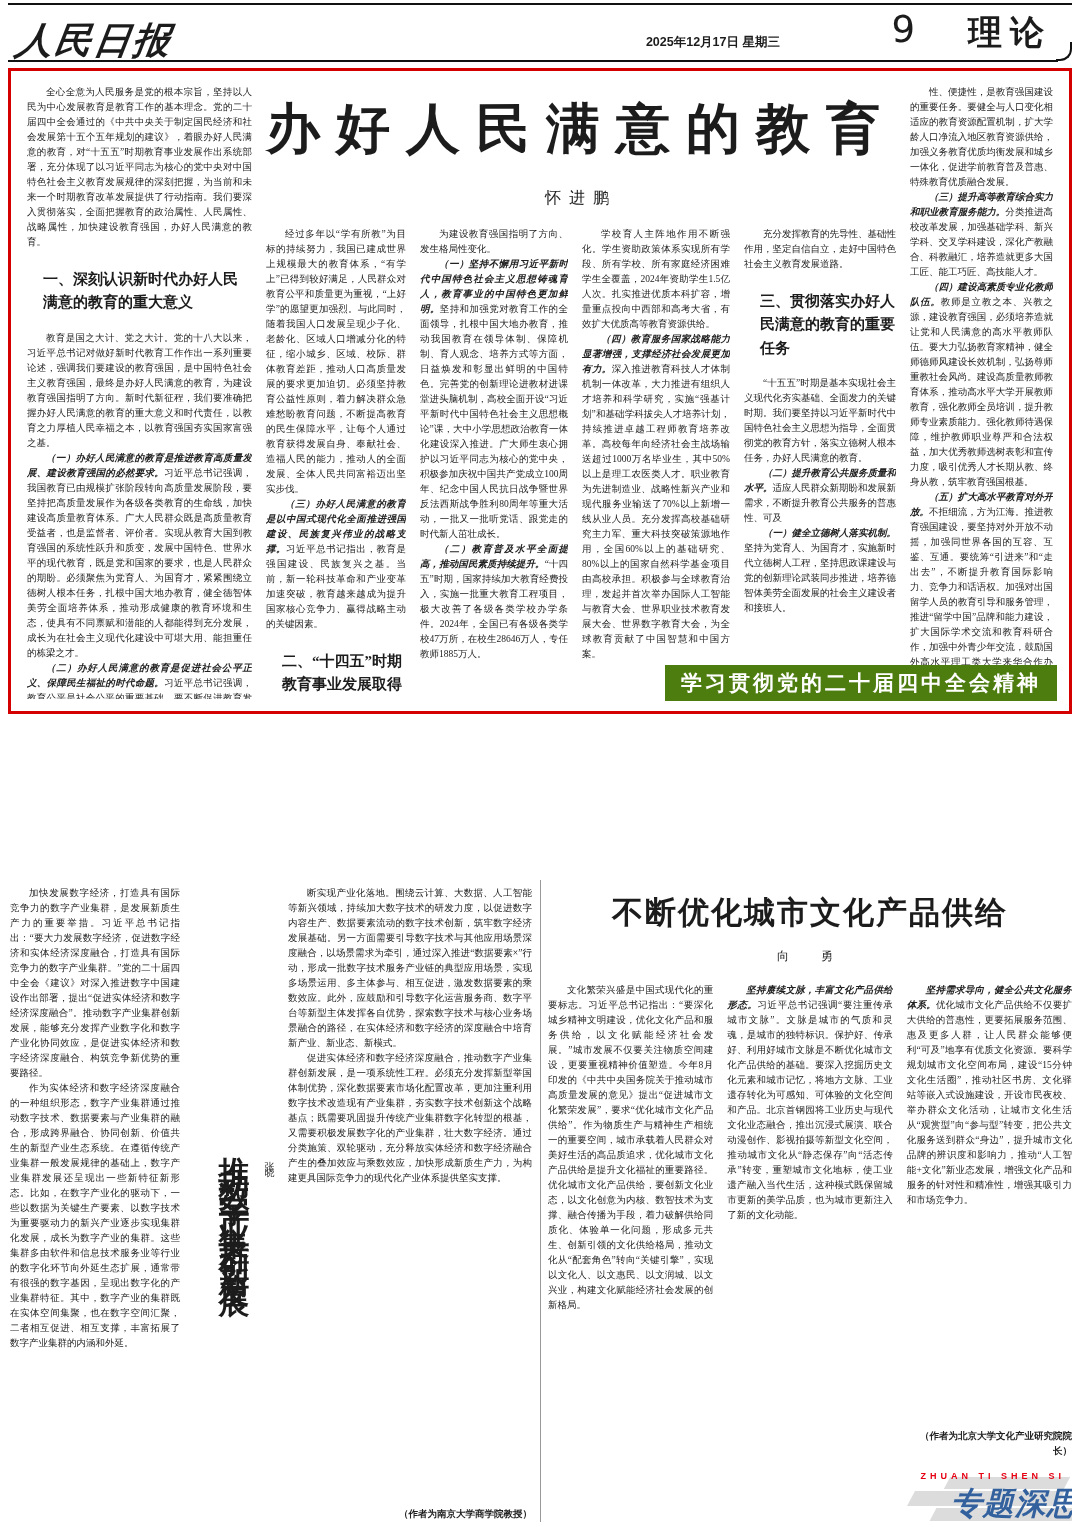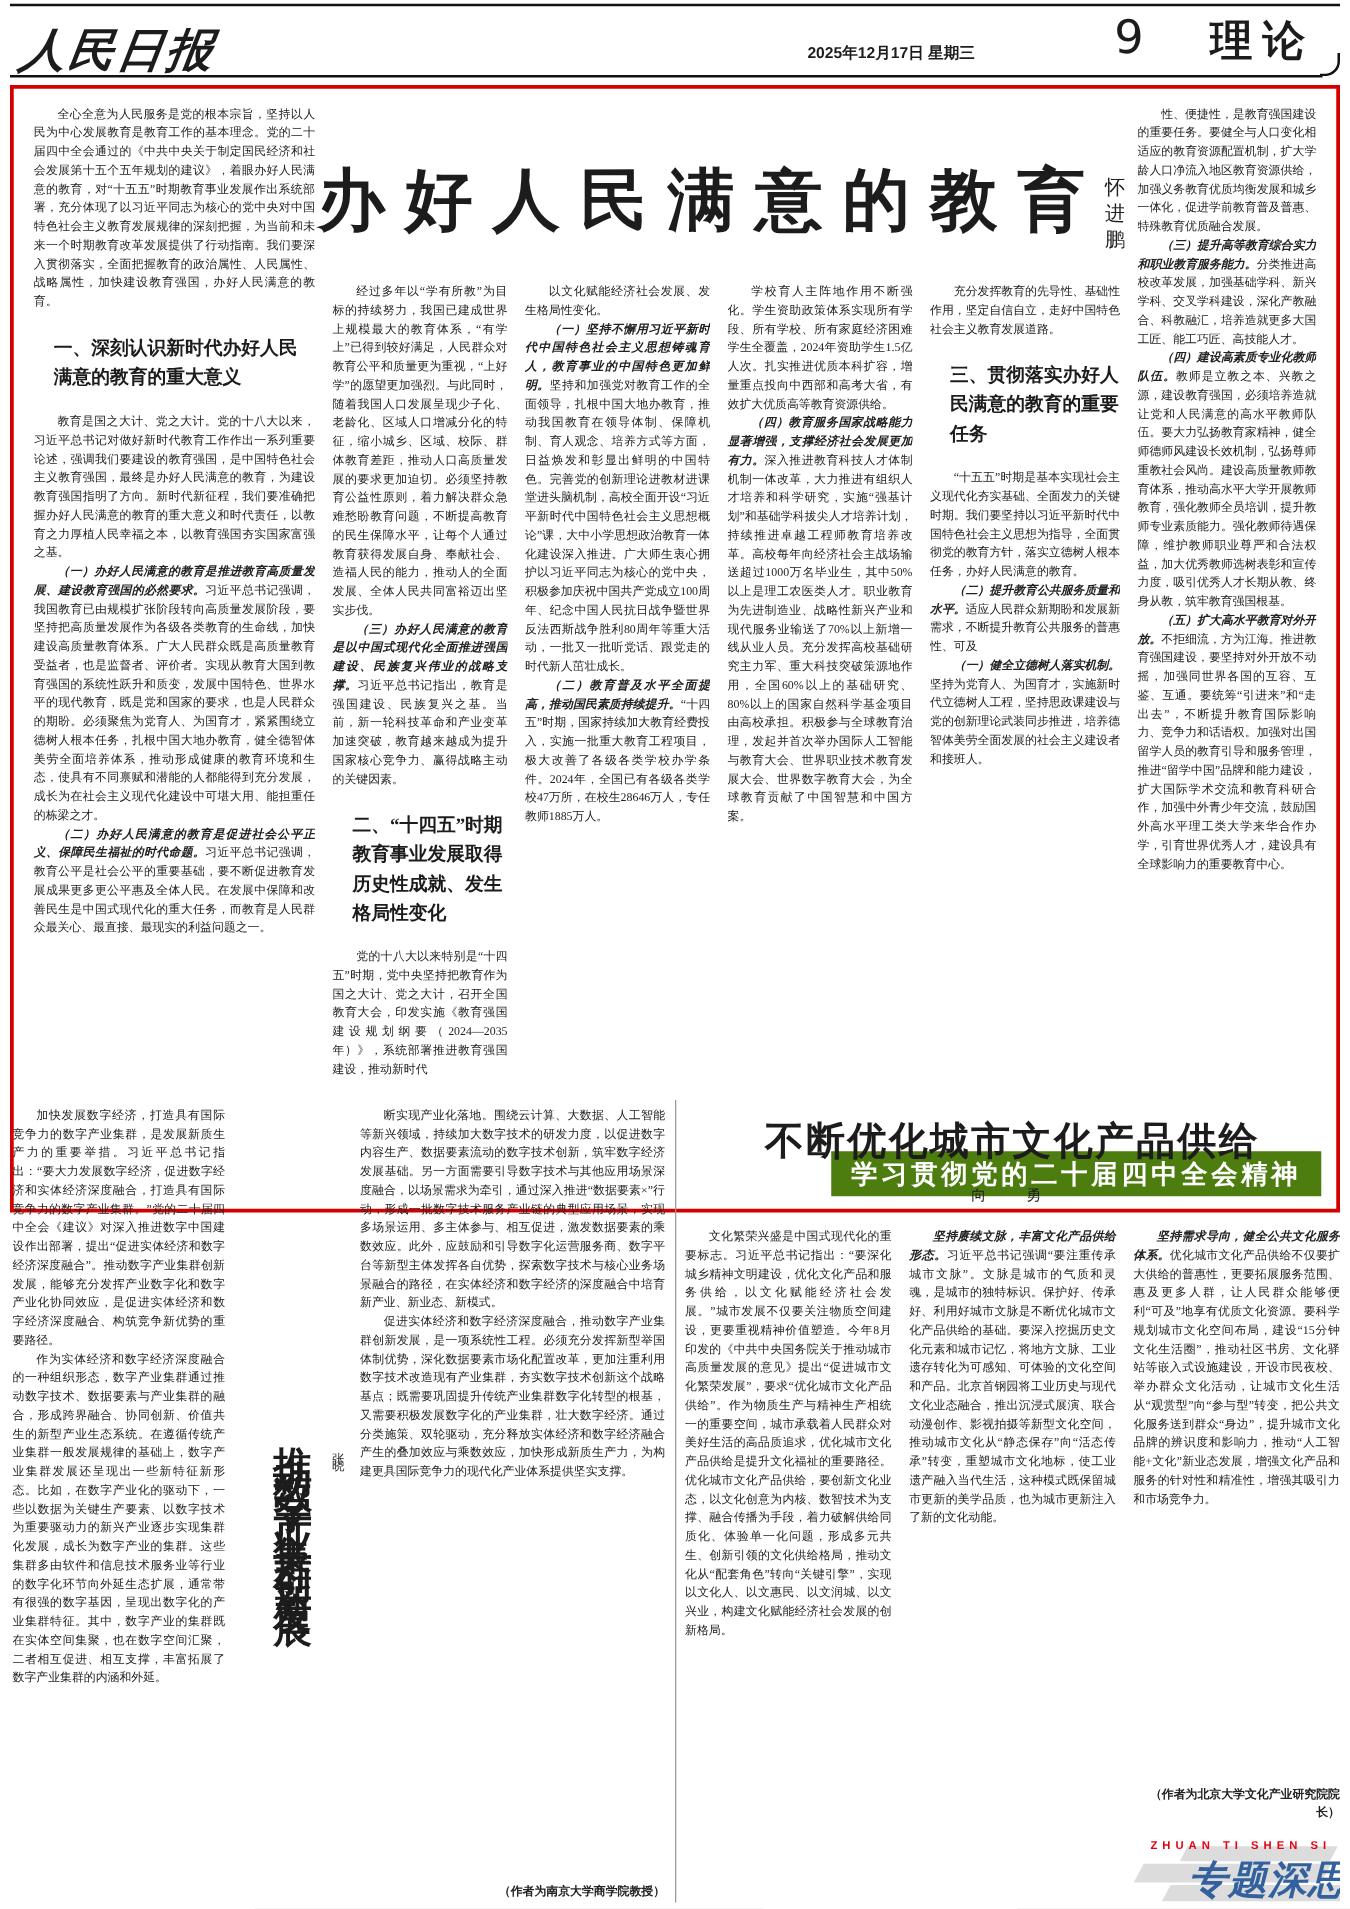--- a/index.html
+++ b/index.html
@@ -15,26 +15,26 @@
   .hdr-date { position:absolute; right:290px; top:26px; font-size:12.5px; font-weight:bold;
               font-family:"Liberation Sans","DejaVu Sans",sans-serif; }
   .hdr-pageno { position:absolute; right:155px; top:0px; font-size:37px; font-family:"DejaVu Sans",sans-serif; }
   .hdr-section { position:absolute; right:18px; top:2px; font-size:34px; font-weight:bold; letter-spacing:8px;
                  font-family:"Liberation Sans","DejaVu Sans",sans-serif; }
   .header-rule { position:absolute; top:60px; left:8px; right:22px; border-top:2.5px solid #111; }
   .header-hook { position:absolute; top:42px; right:8px; width:16px; height:19px;
                  border-right:2.5px solid #111; border-bottom:2.5px solid #111; border-bottom-right-radius:12px; }
 
   
-  .main-box { position:absolute; top:68px; left:8px; width:1064px; height:902px;
+  .main-box { position:absolute; top:68px; left:8px; width:1064px; height:646px;
               border:3px solid #d40000; background:#fff; padding:14px 16px 12px 16px; }
   .main-grid { display:grid; grid-template-columns:225px 140px 148px 148px 152px 1fr;
                grid-template-rows:142px 1fr; column-gap:14px; height:100%; }
-  .headline-block { grid-column:2/6; grid-row:1; display:flex; 
-                    align-items:center; justify-content:center; padding-top:8px; }
+  .headline-block { grid-column:2/6; grid-row:1; display:flex; flex-direction:column;
+                    align-items:center; padding-top:8px; }
   .main-headline { font-family:"Liberation Sans","DejaVu Sans",sans-serif; font-weight:900;
                    font-size:54px; letter-spacing:16px; white-space:nowrap; }
   .main-author { margin-top:22px; font-size:16px; letter-spacing:8px; color:#222; }
   .mcol { overflow:hidden; }
   .mcol.full { grid-row:1/3; }
   .mcol.under { grid-row:2; }
   .para { font-size:9.5px; line-height:15px; text-align:justify; text-indent:2em; color:#222; }
   .para .lead { font-weight:bold; font-style:italic; }
   .col-head { font-family:Liberation Serif, serif; font-weight:bold;
               font-size:15px; line-height:1.55; margin:18px 0 16px 16px; }
@@ -112,21 +112,21 @@
         <div class="main-author">怀进鹏</div>
       </div>
 
       <div class="mcol under" style="grid-column:2">
           <p class="para">经过多年以“学有所教”为目标的持续努力，我国已建成世界上规模最大的教育体系，“有学上”已得到较好满足，人民群众对教育公平和质量更为重视，“上好学”的愿望更加强烈。与此同时，随着我国人口发展呈现少子化、老龄化、区域人口增减分化的特征，缩小城乡、区域、校际、群体教育差距，推动人口高质量发展的要求更加迫切。必须坚持教育公益性原则，着力解决群众急难愁盼教育问题，不断提高教育的民生保障水平，让每个人通过教育获得发展自身、奉献社会、造福人民的能力，推动人的全面发展、全体人民共同富裕迈出坚实步伐。</p>
           <p class="para"><span class="lead">（三）办好人民满意的教育是以中国式现代化全面推进强国建设、民族复兴伟业的战略支撑。</span>习近平总书记指出，教育是强国建设、民族复兴之基。当前，新一轮科技革命和产业变革加速突破，教育越来越成为提升国家核心竞争力、赢得战略主动的关键因素。</p>
           <div class="col-head">二、“十四五”时期教育事业发展取得历史性成就、发生格局性变化</div>
           <p class="para">党的十八大以来特别是“十四五”时期，党中央坚持把教育作为国之大计、党之大计，召开全国教育大会，印发实施《教育强国建设规划纲要（2024—2035年）》，系统部署推进教育强国建设，推动新时代</p>
         </div>
       <div class="mcol under" style="grid-column:3">
-          <p class="para">以文化赋能经济社会发展、发生格局性变化。</p>
+          <p class="para">为建设教育强国指明了方向、发生格局性变化。</p>
           <p class="para"><span class="lead">（一）坚持不懈用习近平新时代中国特色社会主义思想铸魂育人，教育事业的中国特色更加鲜明。</span>坚持和加强党对教育工作的全面领导，扎根中国大地办教育，推动我国教育在领导体制、保障机制、育人观念、培养方式等方面，日益焕发和彰显出鲜明的中国特色。完善党的创新理论进教材进课堂进头脑机制，高校全面开设“习近平新时代中国特色社会主义思想概论”课，大中小学思想政治教育一体化建设深入推进。广大师生衷心拥护以习近平同志为核心的党中央，积极参加庆祝中国共产党成立100周年、纪念中国人民抗日战争暨世界反法西斯战争胜利80周年等重大活动，一批又一批听党话、跟党走的时代新人茁壮成长。</p>
           <p class="para"><span class="lead">（二）教育普及水平全面提高，推动国民素质持续提升。</span>“十四五”时期，国家持续加大教育经费投入，实施一批重大教育工程项目，极大改善了各级各类学校办学条件。2024年，全国已有各级各类学校47万所，在校生28646万人，专任教师1885万人。</p>
         </div>
       <div class="mcol under" style="grid-column:4">
           <p class="para">学校育人主阵地作用不断强化。学生资助政策体系实现所有学段、所有学校、所有家庭经济困难学生全覆盖，2024年资助学生1.5亿人次。扎实推进优质本科扩容，增量重点投向中西部和高考大省，有效扩大优质高等教育资源供给。</p>
           <p class="para"><span class="lead">（四）教育服务国家战略能力显著增强，支撑经济社会发展更加有力。</span>深入推进教育科技人才体制机制一体改革，大力推进有组织人才培养和科学研究，实施“强基计划”和基础学科拔尖人才培养计划，持续推进卓越工程师教育培养改革。高校每年向经济社会主战场输送超过1000万名毕业生，其中50%以上是理工农医类人才。职业教育为先进制造业、战略性新兴产业和现代服务业输送了70%以上新增一线从业人员。充分发挥高校基础研究主力军、重大科技突破策源地作用，全国60%以上的基础研究、80%以上的国家自然科学基金项目由高校承担。积极参与全球教育治理，发起并首次举办国际人工智能与教育大会、世界职业技术教育发展大会、世界数字教育大会，为全球教育贡献了中国智慧和中国方案。</p>
         </div>
       <div class="mcol under" style="grid-column:5">
           <p class="para">充分发挥教育的先导性、基础性作用，坚定自信自立，走好中国特色社会主义教育发展道路。</p>
           <div class="col-head">三、贯彻落实办好人民满意的教育的重要任务</div>

